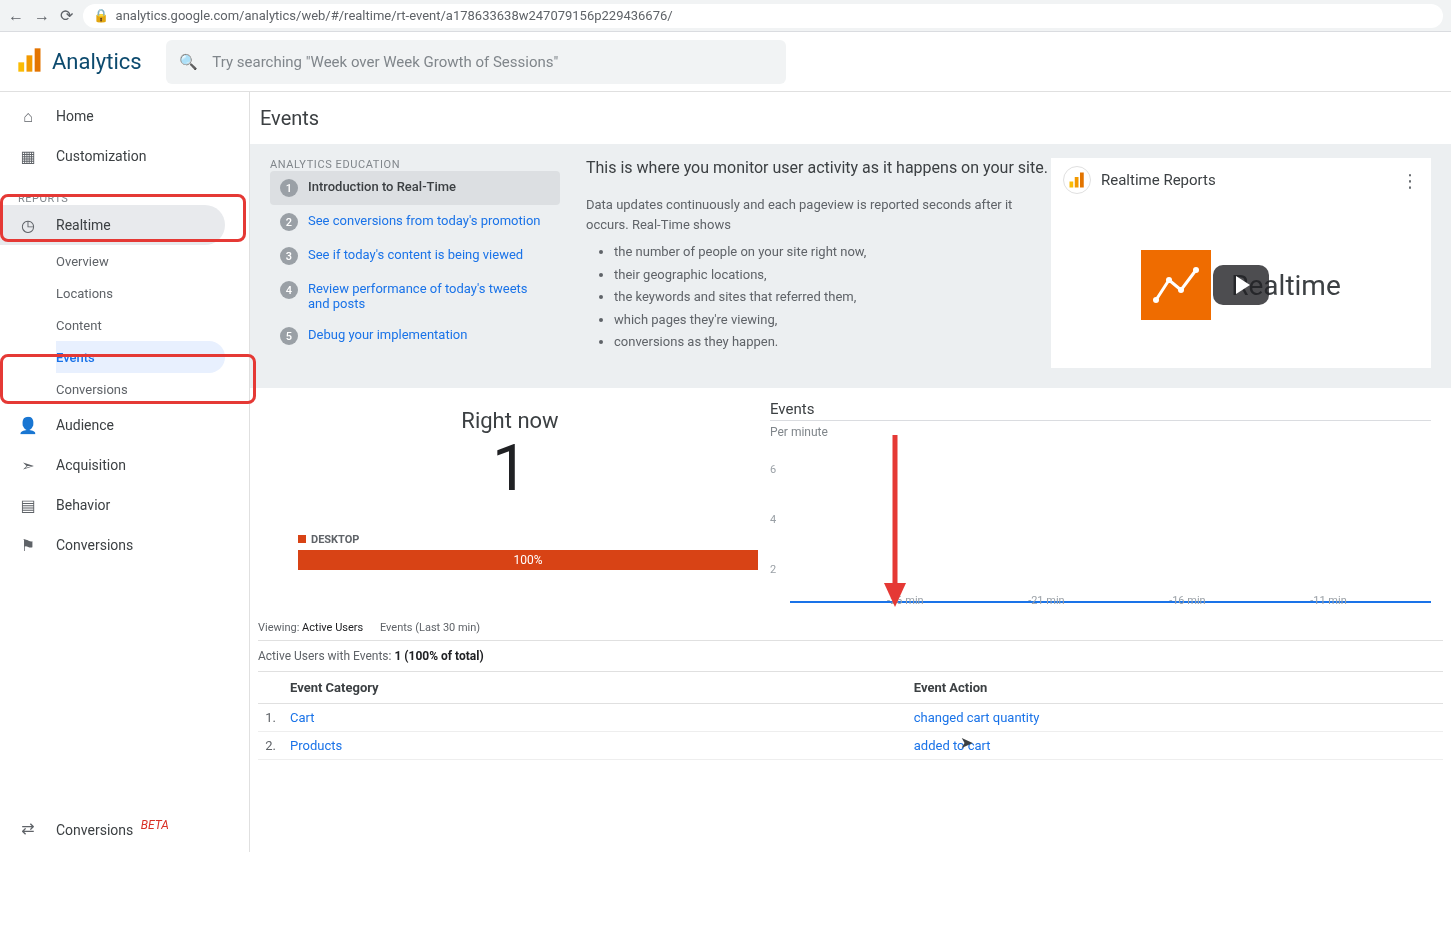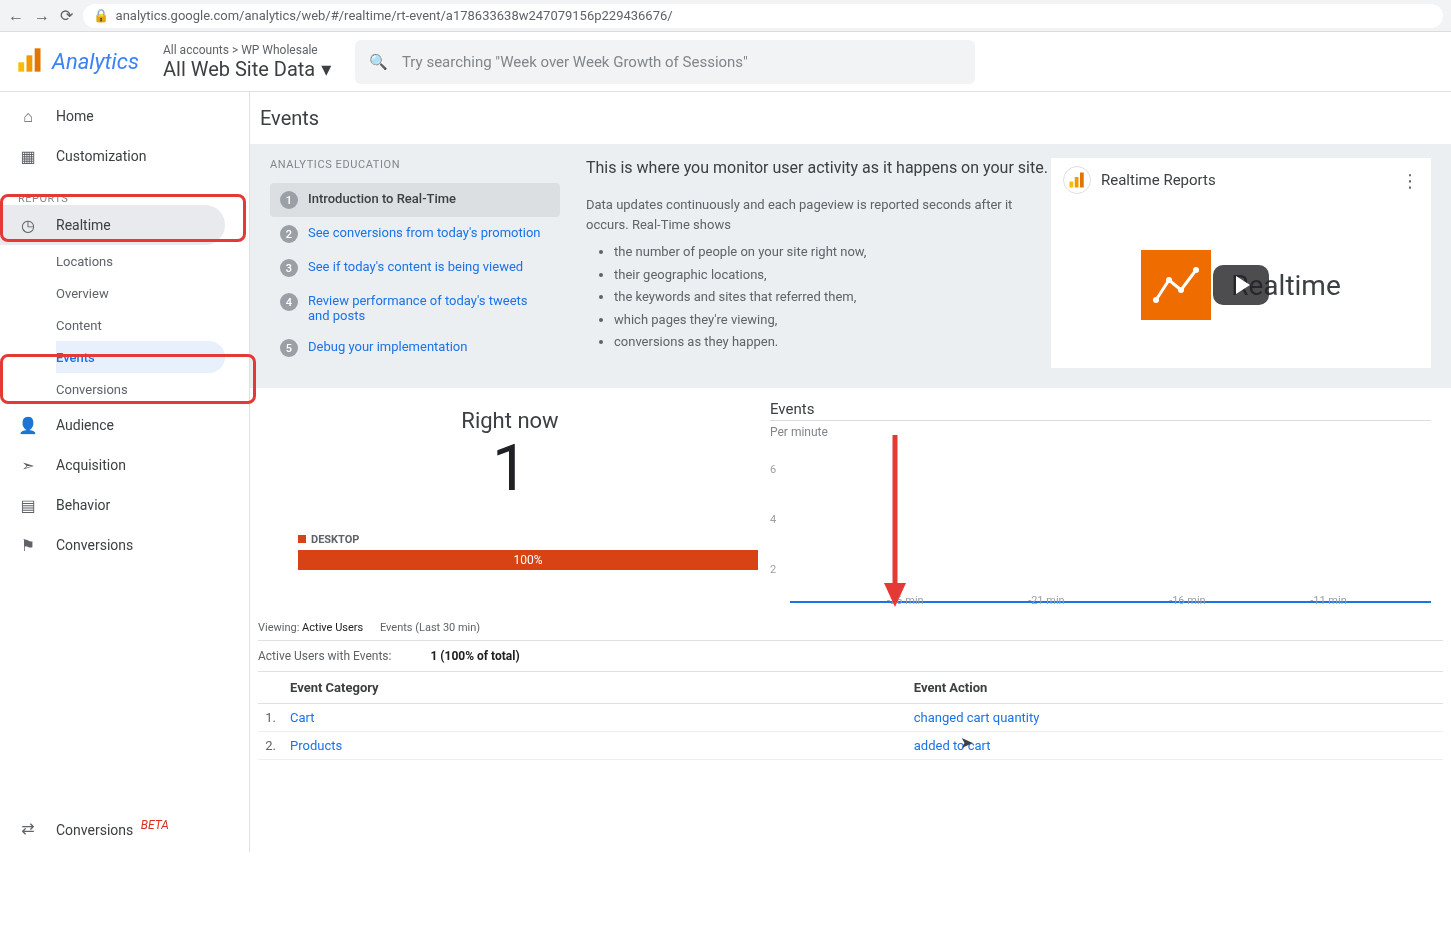--- a/index.html
+++ b/index.html
@@ -4,21 +4,21 @@
 <style>
 * { box-sizing: border-box; margin: 0; padding: 0; }
 body { font-family: Roboto, Arial, sans-serif; background: #fff; color: #3c4043; font-size: 13px; width: 1451px; }
 .browser-bar { display: flex; align-items: center; height: 32px; background: #f1f3f4; border-bottom: 1px solid #dadce0; padding: 0 8px; gap: 10px; }
 .browser-bar .nav-icon { color: #5f6368; font-size: 16px; cursor: default; }
 .browser-bar .url-area { flex: 1; background: #fff; border-radius: 14px; height: 24px; display: flex; align-items: center; padding: 0 10px; color: #5f6368; font-size: 13px; gap: 6px; }
 
 .header { display: flex; align-items: center; height: 60px; padding: 0 16px; border-bottom: 1px solid #e0e0e0; gap: 24px; }
 .logo-block { display: flex; align-items: center; gap: 8px; }
 .logo-icon svg { width: 28px; height: 28px; }
-.logo-text { font-size: 22px; color: #3b82f6; font-weight: 400; font-style: italic; }
+.logo-text { font-size: 22px; color: #0c4a6e; font-weight: 400; }
 .account-block { display: flex; flex-direction: column; justify-content: center; }
 .breadcrumb { font-size: 12px; color: #5f6368; }
 .view-selector { display: flex; align-items: center; font-size: 20px; color: #3c4043; gap: 6px; cursor: pointer; }
 .search-bar { flex: 0 0 620px; height: 44px; background: #f1f3f4; border-radius: 6px; display: flex; align-items: center; padding: 0 14px; color: #80868b; font-size: 15px; gap: 14px; }
 
 .app-body { display: flex; }
 .sidebar { width: 250px; min-height: 760px; border-right: 1px solid #e0e0e0; display: flex; flex-direction: column; padding-top: 4px; position: relative; padding-bottom: 60px; }
 .nav-item { display: flex; align-items: center; height: 40px; padding-left: 18px; gap: 18px; color: #3c4043; cursor: pointer; font-size: 14px; border-radius: 0 20px 20px 0; }
 .nav-item .nav-icon { width: 20px; text-align: center; color: #5f6368; font-size: 16px; }
 .section-label { font-size: 11px; color: #80868b; padding: 16px 0 0 18px; letter-spacing: 0.5px; }
@@ -30,21 +30,21 @@
 .hl1 { left: 0; top: 102px; width: 246px; height: 48px; }
 .hl2 { left: 0; top: 262px; width: 256px; height: 50px; }
 .beta-badge { font-size: 12px; color: #d93025; margin-left: 4px; vertical-align: super; font-style: italic; }
 .sidebar-bottom { position: absolute; bottom: 4px; left: 0; right: 0; }
 
 .main { flex: 1; background: #fff; }
 .page-title { font-size: 20px; color: #3c4043; padding: 14px 0 14px 10px; font-weight: 400; }
 
 .edu-panel { background: #eceff1; margin: 0 0 0 0; padding: 14px 20px 20px 20px; display: flex; gap: 26px; }
 .edu-left { width: 290px; }
-.edu-heading { font-size: 11px; color: #80868b; letter-spacing: 0.6px; margin-bottom: 12px; }
+.edu-heading { font-size: 11px; color: #80868b; letter-spacing: 0.6px; }
 .edu-step { display: flex; align-items: flex-start; gap: 10px; padding: 8px 10px; font-size: 13px; border-radius: 4px; }
 .edu-step.active { background: #dcdfe2; color: #3c4043; font-weight: 500; }
 .edu-step .step-num { width: 18px; height: 18px; background: #9aa0a6; color: #fff; border-radius: 50%; display: flex; align-items: center; justify-content: center; font-size: 11px; flex-shrink: 0; font-weight: 500; }
 .edu-step.link { color: #1a73e8; }
 .edu-right { flex: 1; display: flex; }
 .edu-text { flex: 1; }
 .edu-headline { font-size: 16px; color: #3c4043; margin-bottom: 18px; }
 .edu-body { font-size: 13px; color: #5f6368; line-height: 1.5; }
 .edu-body ul { padding-left: 28px; margin-top: 8px; }
 .edu-body li { margin: 3px 0; }
@@ -76,21 +76,21 @@
 .y-tick { position: absolute; left: 0; font-size: 11px; color: #9aa0a6; }
 .x-axis { position: absolute; bottom: 12px; left: 20px; right: 0; border-top: 2px solid #1a73e8; height: 0; }
 .x-tick { position: absolute; bottom: -4px; font-size: 11px; color: #9aa0a6; transform: translateX(-50%); }
 .red-arrow { position: absolute; left: 110px; top: -10px; }
 
 .table-area { padding: 0 8px; }
 .viewing-row { font-size: 11px; color: #5f6368; padding: 6px 0; }
 .viewing-row .tab { margin-right: 14px; cursor: pointer; }
 .viewing-row .tab.active { color: #202124; font-weight: 400; }
 .summary-row { font-size: 12px; color: #5f6368; padding: 8px 0; border-top: 1px solid #e0e0e0; border-bottom: 1px solid #e0e0e0; }
-.summary-row b { color: #202124; margin-left: 36px; }
+.summary-row b { color: #202124; }
 .events-table { width: 100%; border-collapse: collapse; font-size: 13px; }
 .events-table th { text-align: left; font-weight: 700; color: #3c4043; padding: 8px 4px; border-bottom: 1px solid #e0e0e0; }
 .events-table td { padding: 6px 4px; border-bottom: 1px solid #eee; }
 .events-table td.idx { width: 28px; color: #5f6368; text-align: right; padding-right: 10px; }
 .events-table td.link, .events-table td .link { color: #1a73e8; }
 .cursor-icon { position: absolute; }
 </style>
 </head>
 <body>
 
@@ -108,27 +108,20 @@
   <div class="logo-block">
     <span class="logo-icon">
       <svg viewBox="0 0 24 24">
           <rect x="2" y="14" width="5" height="8" fill="#fbbc04"></rect>
           <rect x="9" y="8" width="5" height="14" fill="#f29900"></rect>
           <rect x="16" y="2" width="5" height="20" fill="#e37400"></rect>
         </svg>
     </span>
     <span class="logo-text">Analytics</span>
   </div>
-  <div class="account-block">
-    <div class="breadcrumb">All accounts &gt; WP Wholesale</div>
-    <div class="view-selector">
-      <span>All Web Site Data</span>
-      <span>▾</span>
-    </div>
-  </div>
   <div class="search-bar">
     <span>🔍</span>
     <span>Try searching "Week over Week Growth of Sessions"</span>
   </div>
 </div>
 
 <div class="app-body">
 
   <div class="sidebar">
     <div class="nav-item">
@@ -138,22 +131,22 @@
     <div class="nav-item">
       <span class="nav-icon">▦</span>
       <span>Customization</span>
     </div>
     <div class="section-label">REPORTS</div>
     <div class="nav-item realtime-item">
       <span class="nav-icon">◷</span>
       <span>Realtime</span>
     </div>
     <div class="sub-items">
+      <div class="sub-item">Overview</div>
       <div class="sub-item">Locations</div>
-      <div class="sub-item">Overview</div>
       <div class="sub-item">Content</div>
       <div class="sub-item active">Events</div>
       <div class="sub-item">Conversions</div>
     </div>
     <div class="nav-item">
       <span class="nav-icon">👤</span>
       <span>Audience</span>
     </div>
     <div class="nav-item">
       <span class="nav-icon">➣</span>

